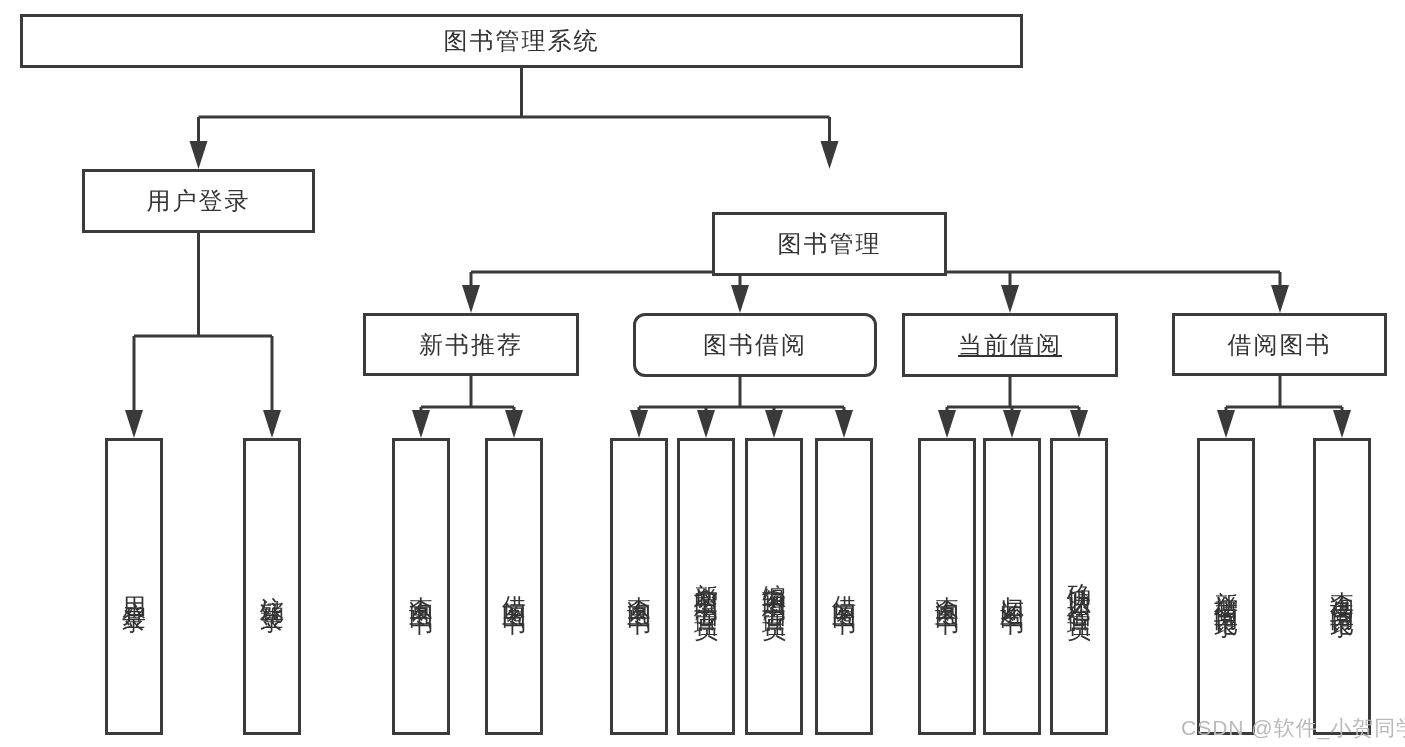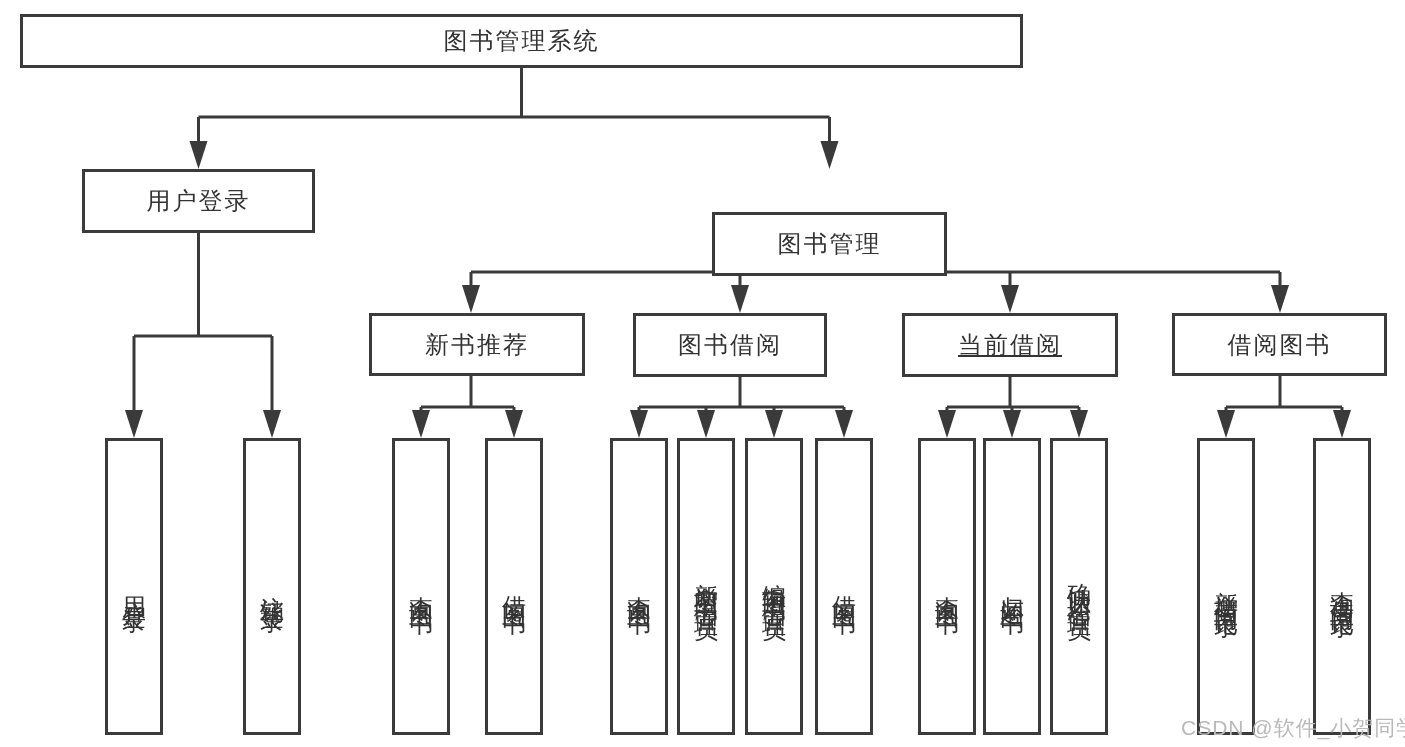--- a/index.html
+++ b/index.html
@@ -87,22 +87,22 @@
       <polygon points="1217,410 1235,410 1226,438"></polygon>
       <polygon points="1333,410 1351,410 1342,438"></polygon>
     </g>
   </svg>
 
   <div class="node" style="left:20px; top:14px; width:1003px; height:54px;">图书管理系统</div>
 
   <div class="node" style="left:82px; top:169px; width:233px; height:64px;">用户登录</div>
   <div class="node" style="left:712px; top:169px; width:235px; height:64px;margin-top:43px;">图书管理</div>
 
-  <div class="node" style="left:363px; top:313px; width:216px; height:63px;margin-left:6px;">新书推荐</div>
-  <div class="node" style="left:633px; top:313px; width:194px; height:64px;">图书借阅</div>
+  <div class="node" style="left:363px; top:313px; width:216px; height:63px;">新书推荐</div>
+  <div class="node" style="left:633px; top:313px; width:244px; height:64px;border-radius:12px;">图书借阅</div>
   <div class="node" style="left:902px; top:313px; width:216px; height:64px;text-decoration:underline;">当前借阅</div>
   <div class="node" style="left:1172px; top:313px; width:215px; height:63px;">借阅图书</div>
 
   <div class="node leaf" style="left:105px; top:438px; width:58px; height:297px;">用户登录</div>
   <div class="node leaf" style="left:243px; top:438px; width:58px; height:297px;">注销登录</div>
 
   <div class="node leaf" style="left:392px; top:438px; width:58px; height:297px;">查询图书</div>
   <div class="node leaf" style="left:485px; top:438px; width:58px; height:297px;">借阅图书</div>
 
   <div class="node leaf" style="left:610px; top:438px; width:58px; height:297px;">查询图书</div>

